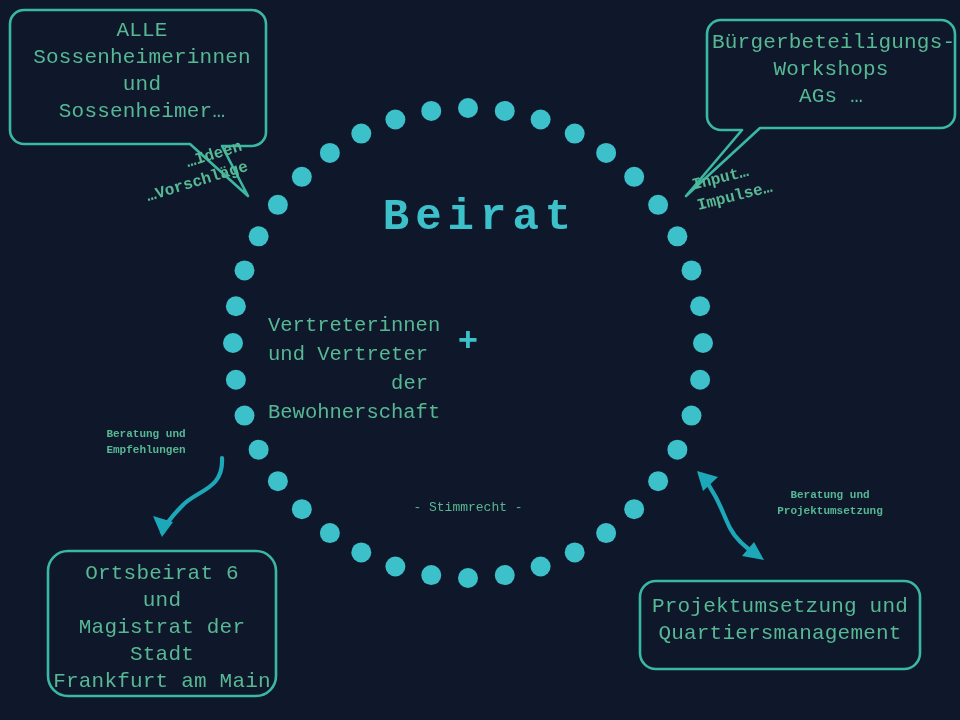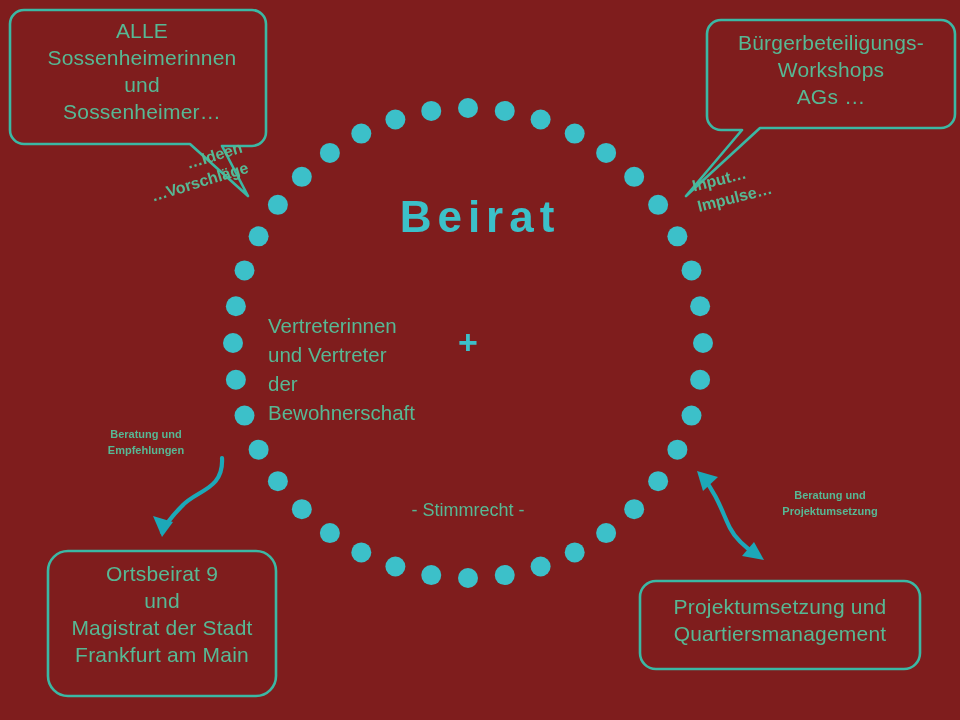--- a/index.html
+++ b/index.html
@@ -5,23 +5,23 @@
 <style>
   html, body {
     margin: 0;
     padding: 0;
     background: #ffff00;
   }
   #stage {
     position: relative;
     width: 960px;
     height: 720px;
-    background: #7f1d1d;
+    background: #0f172a;
     overflow: hidden;
-    font-family: Liberation Sans, sans-serif;
+    font-family: Liberation Mono, monospace;
   }
   #svg-layer {
     position: absolute;
     left: 0;
     top: 0;
     width: 960px;
     height: 720px;
     pointer-events: none;
   }
 
@@ -62,42 +62,42 @@
     font-weight: bold;
     letter-spacing: 6px;
   }
 
   
   .inner-col {
     position: absolute;
     color: #57b894;
     font-size: 20.5px;
     line-height: 1.42;
-    text-align: left;
+    text-align: right;
     white-space: pre-line;
   }
   #col-left  { left: 268px; top: 311px; width: 160px; }
   #col-right { left: 500px; top: 311px; width: 160px; }
 
   #plus-sign {
     position: absolute;
     left: 440px; top: 325px; width: 56px;
     text-align: center;
     color: #3cc0c9;
     font-size: 34px;
     font-weight: bold;
     line-height: 1;
   }
 
   #stimmrecht {
     position: absolute;
     left: 348px; top: 500px; width: 240px;
     text-align: center;
     color: #57b894;
-    font-size: 18px;
+    font-size: 13px;
   }
 
   
   .rot-caption {
     position: absolute;
     color: #57b894;
     font-weight: bold;
     font-size: 16px;
     line-height: 1.32;
     white-space: pre-line;
@@ -254,21 +254,21 @@
 Bewohnerschaft</div>
 
   <div id="plus-sign">+</div>
 
 
   <div id="stimmrecht">- Stimmrecht -</div>
 
   <div class="arrow-caption" id="cap-beratung-links">Beratung und
 Empfehlungen</div>
 
-  <div class="box-text" id="box-left-text">Ortsbeirat 9
+  <div class="box-text" id="box-left-text">Ortsbeirat 6
 und
 Magistrat der Stadt
 Frankfurt am Main</div>
 
   <div class="arrow-caption" id="cap-beratung-rechts">Beratung und
 Projektumsetzung</div>
 
   <div class="box-text" id="box-right-text">Projektumsetzung und
 Quartiersmanagement</div>
 

